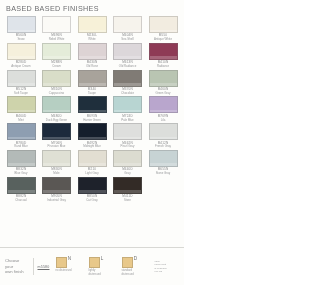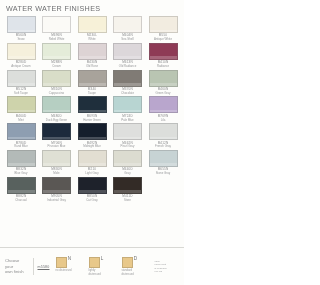--- a/index.html
+++ b/index.html
@@ -156,21 +156,21 @@
     white-space: pre-line;
     width: 26px;
   }
 </style>
 </head>
 <body>
 
 <div class="card">
 
   <div class="header">
-    <div class="header-title">WATER WATER FINISHES</div>
+    <div class="header-title">BASED BASED FINISHES</div>
   </div>
 
   <div class="grid" id="swatch-grid">
       <div class="swatch-row">
         <div class="cell">
           <div class="chip" style="background: rgb(223, 228, 234);"></div>
           <div class="chip-code">M560N</div>
           <div class="chip-name">Snow</div>
         </div>
         <div class="cell">

